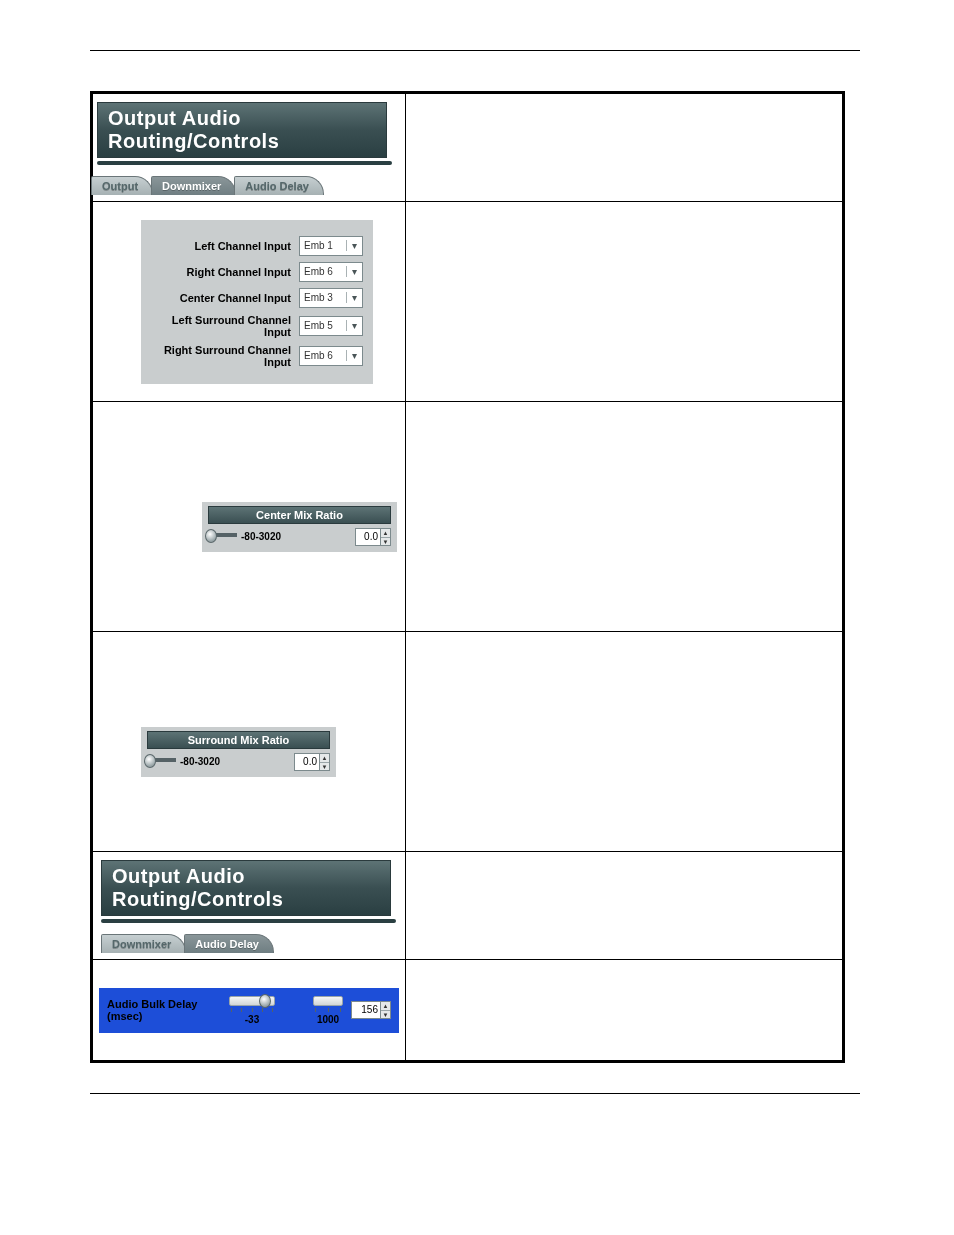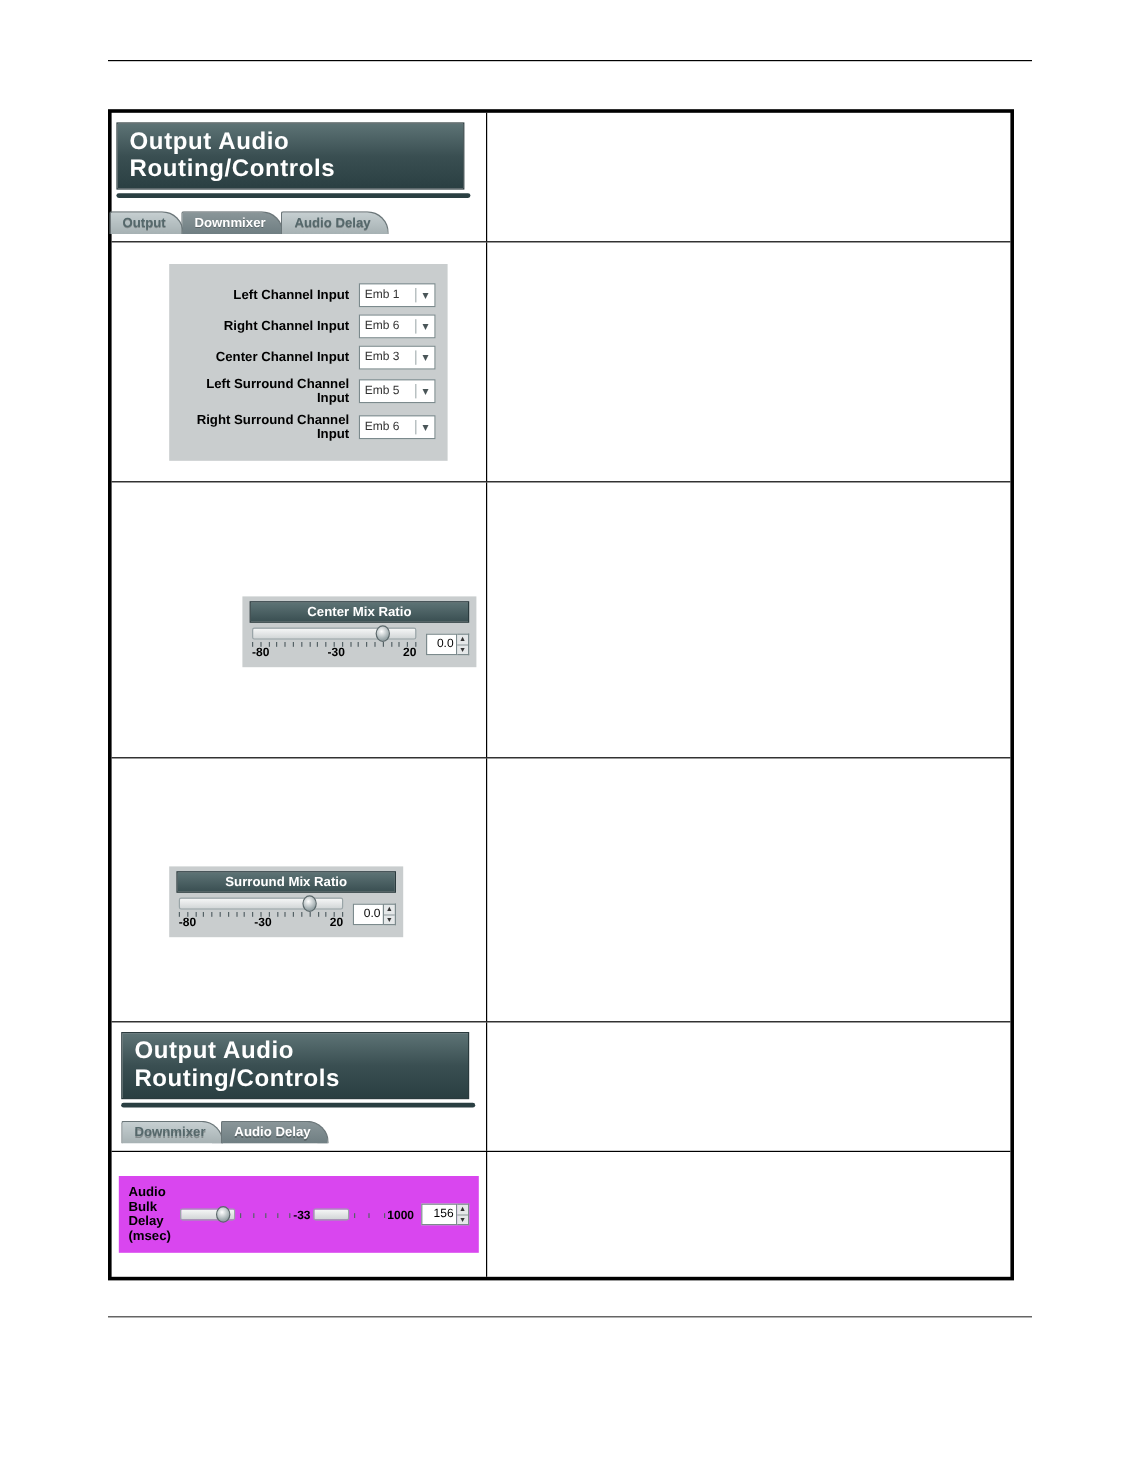--- a/index.html
+++ b/index.html
@@ -148,21 +148,21 @@
     border: 1px solid #2a3a3d;
     margin-bottom: 4px;
   }
   .slider-body {
     display: flex;
     align-items: center;
   }
   .slider-track-wrap {
     flex: 1;
     display: flex;
-    flex-direction: column;
+    flex-direction: row;
   }
   .slider-track {
     position: relative;
     height: 10px;
     background: linear-gradient(to bottom, #f5f6f6, #d2d6d7);
     border: 1px solid #9aa5a8;
     border-radius: 2px;
     margin: 0 2px;
   }
   .slider-thumb {
@@ -224,21 +224,21 @@
     font-size: 6px;
     line-height: 8px;
     text-align: center;
     color: #333;
     cursor: pointer;
   }
   .spinner .arrow:first-child { border-bottom: 1px solid #9aa5a8; }
 
   
   .bulk-card {
-    background: #d946ef;
+    background: #1d4ed8;
     padding: 8px 8px;
     display: flex;
     align-items: center;
     width: 300px;
     margin-left: 0;
   }
   .bulk-label {
     font-size: 11px;
     font-weight: bold;
     color: #000;
@@ -248,21 +248,21 @@
     position: relative;
     height: 10px;
     width: 46px;
     background: linear-gradient(to bottom, #f5f6f6, #d2d6d7);
     border: 1px solid #9aa5a8;
     border-radius: 2px;
     margin: 0 2px;
   }
   .mini-col {
     display:flex;
-    flex-direction:row;
+    flex-direction:column;
     align-items:center;
   }
   .mini-lbl {
     font-size:10px;
     font-weight:bold;
     color:#000;
     margin-top:2px;
   }
   .hr-bottom {
     margin: 30px 90px 0 90px;

